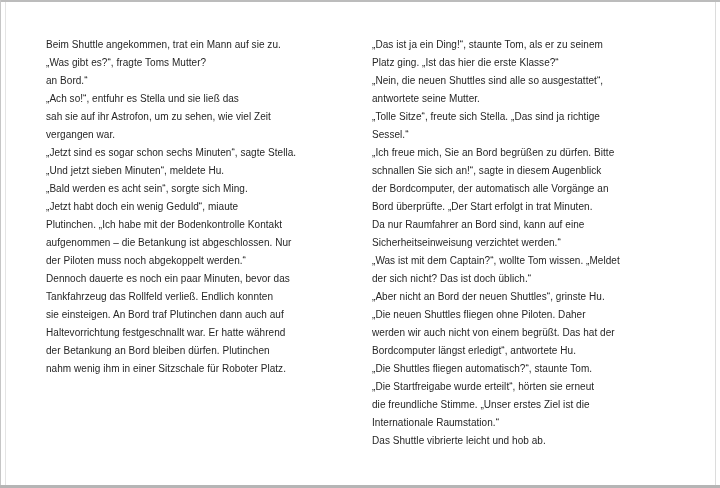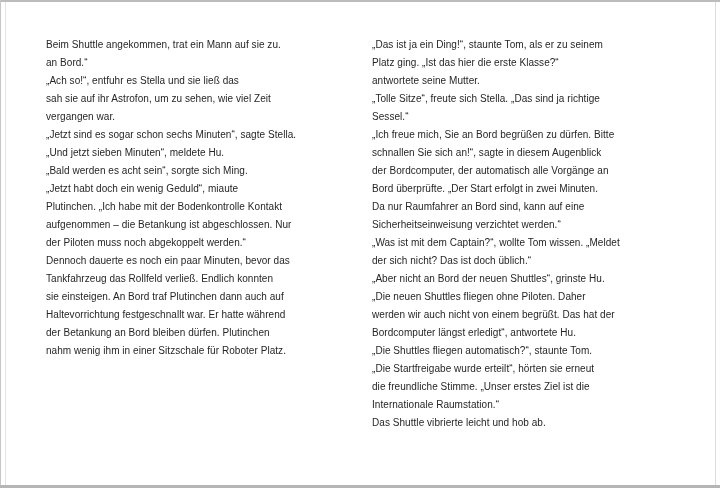--- a/index.html
+++ b/index.html
@@ -67,20 +67,21 @@
 <body>
 
 <div class="screen">
   <div class="top-edge"></div>
   <div class="left-outer-line"></div>
   <div class="left-inner-line"></div>
   <div class="right-line"></div>
 
   <div class="page-column left">
       <div class="text-line">Beim Shuttle angekommen, trat ein Mann auf sie zu.</div>
+      <div class="text-line">„Was gibt es?“, fragte Toms Mutter?</div>
       <div class="text-line">an Bord.“</div>
       <div class="text-line">„Ach so!“, entfuhr es Stella und sie ließ das</div>
       <div class="text-line">sah sie auf ihr Astrofon, um zu sehen, wie viel Zeit</div>
       <div class="text-line">vergangen war.</div>
       <div class="text-line">„Jetzt sind es sogar schon sechs Minuten“, sagte Stella.</div>
       <div class="text-line">„Und jetzt sieben Minuten“, meldete Hu.</div>
       <div class="text-line">„Bald werden es acht sein“, sorgte sich Ming.</div>
       <div class="text-line">„Jetzt habt doch ein wenig Geduld“, miaute</div>
       <div class="text-line">Plutinchen. „Ich habe mit der Bodenkontrolle Kontakt</div>
       <div class="text-line">aufgenommen – die Betankung ist abgeschlossen. Nur</div>
@@ -89,27 +90,28 @@
       <div class="text-line">Tankfahrzeug das Rollfeld verließ. Endlich konnten</div>
       <div class="text-line">sie einsteigen. An Bord traf Plutinchen dann auch auf</div>
       <div class="text-line">Haltevorrichtung festgeschnallt war. Er hatte während</div>
       <div class="text-line">der Betankung an Bord bleiben dürfen. Plutinchen</div>
       <div class="text-line">nahm wenig ihm in einer Sitzschale für Roboter Platz.</div>
     </div>
 
   <div class="page-column right">
       <div class="text-line">„Das ist ja ein Ding!“, staunte Tom, als er zu seinem</div>
       <div class="text-line">Platz ging. „Ist das hier die erste Klasse?“</div>
+      <div class="text-line">„Nein, die neuen Shuttles sind alle so ausgestattet“,</div>
       <div class="text-line">antwortete seine Mutter.</div>
       <div class="text-line">„Tolle Sitze“, freute sich Stella. „Das sind ja richtige</div>
       <div class="text-line">Sessel.“</div>
       <div class="text-line">„Ich freue mich, Sie an Bord begrüßen zu dürfen. Bitte</div>
       <div class="text-line">schnallen Sie sich an!“, sagte in diesem Augenblick</div>
       <div class="text-line">der Bordcomputer, der automatisch alle Vorgänge an</div>
-      <div class="text-line">Bord überprüfte. „Der Start erfolgt in zwei Minuten.</div>
+      <div class="text-line">Bord überprüfte. „Der Start erfolgt in trat Minuten.</div>
       <div class="text-line">Da nur Raumfahrer an Bord sind, kann auf eine</div>
       <div class="text-line">Sicherheitseinweisung verzichtet werden.“</div>
       <div class="text-line">„Was ist mit dem Captain?“, wollte Tom wissen. „Meldet</div>
       <div class="text-line">der sich nicht? Das ist doch üblich.“</div>
       <div class="text-line">„Aber nicht an Bord der neuen Shuttles“, grinste Hu.</div>
       <div class="text-line">„Die neuen Shuttles fliegen ohne Piloten. Daher</div>
       <div class="text-line">werden wir auch nicht von einem begrüßt. Das hat der</div>
       <div class="text-line">Bordcomputer längst erledigt“, antwortete Hu.</div>
       <div class="text-line">„Die Shuttles fliegen automatisch?“, staunte Tom.</div>
       <div class="text-line">„Die Startfreigabe wurde erteilt“, hörten sie erneut</div>

